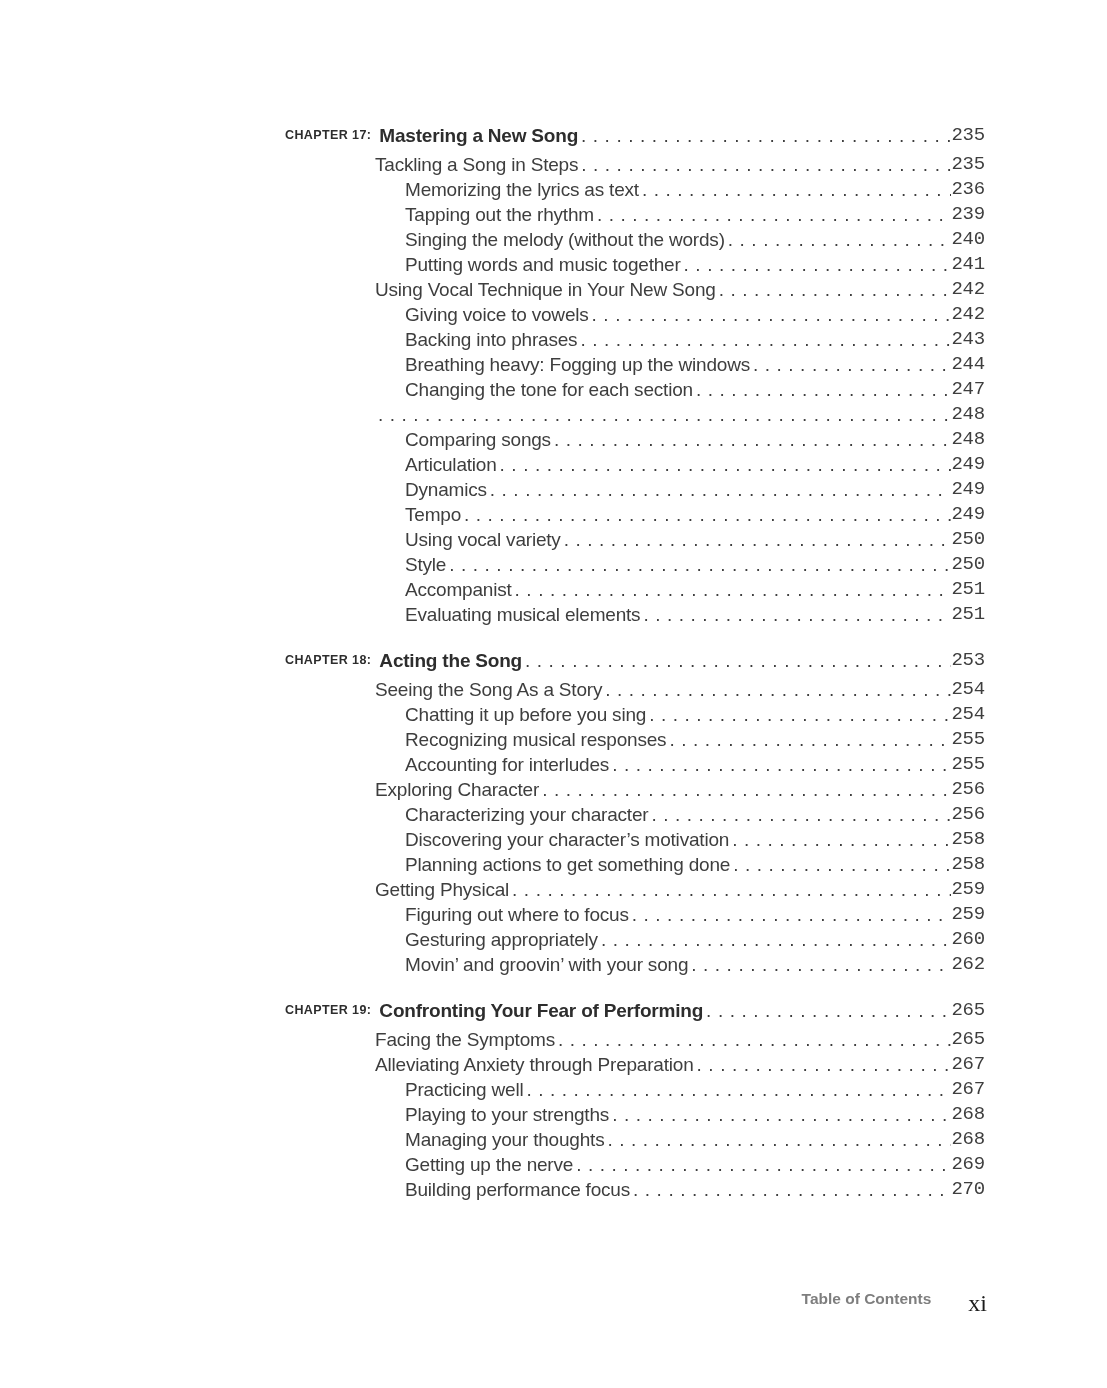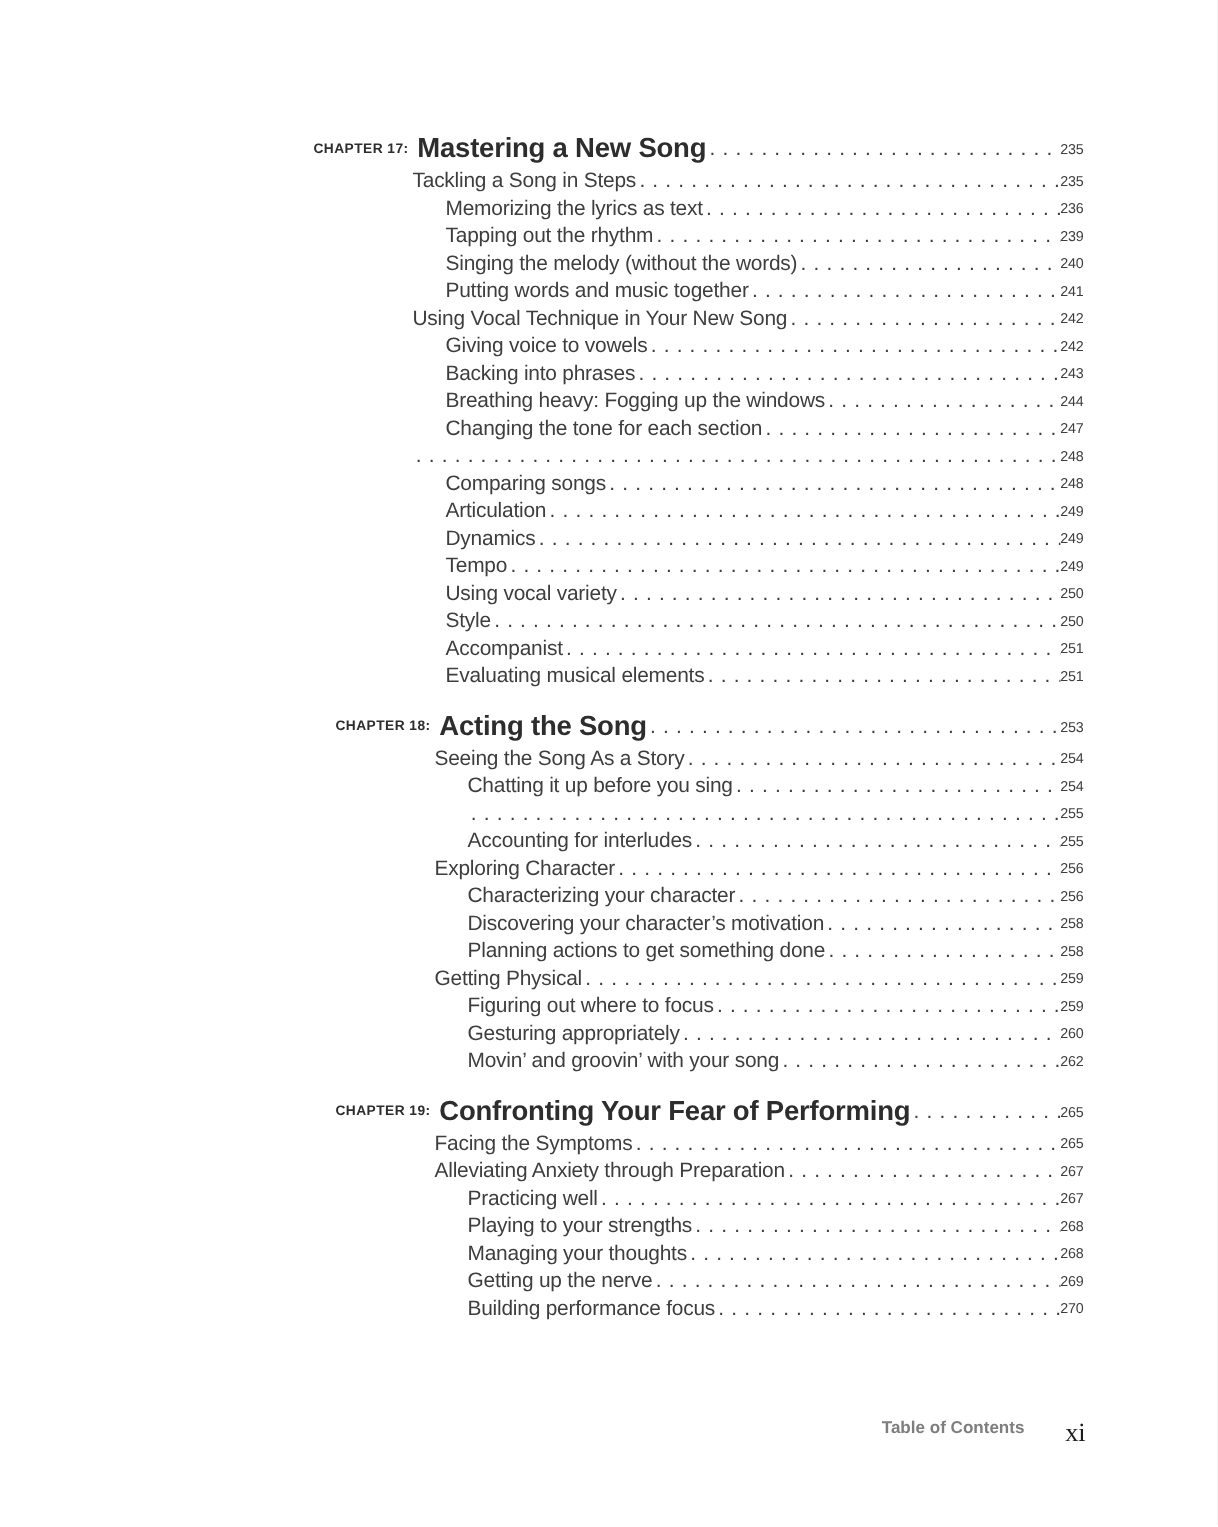--- a/index.html
+++ b/index.html
@@ -17,37 +17,37 @@
     margin:0 auto;
     overflow:hidden;
     font-family:"Liberation Sans","DejaVu Sans",sans-serif;
     color:var(--text);
   }
   .toc{
     position:absolute;
     left:285px;top:119px;
     width:700px;
   }
-  .chapter + .chapter{margin-top:17px;margin-left:20px;}
+  .chapter + .chapter{margin-top:17px;}
   .chapter-row{
     display:flex;
     align-items:flex-start;
     line-height:33px;
     white-space:nowrap;
   }
   .ch-label{
     font-size:12.5px;
     font-weight:bold;
     letter-spacing:.4px;
     color:var(--heading);
     margin-right:8px;
     flex:0 0 auto;
   }
   .ch-title{
-    font-size:25px;
+    font-size:19px;
     font-weight:bold;
     letter-spacing:-.2px;
     color:var(--heading);
     flex:0 0 auto;
   }
   .entry{
     display:flex;
     align-items:flex-end;
     line-height:25px;
     font-size:19px;
@@ -63,23 +63,24 @@
     margin-left:3px;
     color:var(--text);
     min-width:0;
   }
   .leader::after{
     content:"..................................................................................";
     letter-spacing:6.5px;
   }
   .pnum{
     flex:0 0 auto;
-    font-size:13px;
+    font-size:19px;
     letter-spacing:-.2px;
     color:var(--text);
+    font-family:Liberation Mono, monospace;
   }
   .footer{
     position:absolute;
     top:1290px;
     right:120px;
     display:flex;
     align-items:flex-start;
     gap:37px;
   }
   .footer-label{
@@ -234,20 +235,21 @@
     <span class="pnum entry-page">254</span>
   </div>
 
   <div class="entry l2">
     <span class="entry-text">Chatting it up before you sing</span>
     <span class="leader"></span>
     <span class="pnum entry-page">254</span>
   </div>
 
   <div class="entry l2">
+    <span class="entry-text">Recognizing musical responses</span>
     <span class="leader"></span>
     <span class="pnum entry-page">255</span>
   </div>
 
   <div class="entry l2">
     <span class="entry-text">Accounting for interludes</span>
     <span class="leader"></span>
     <span class="pnum entry-page">255</span>
   </div>
 

